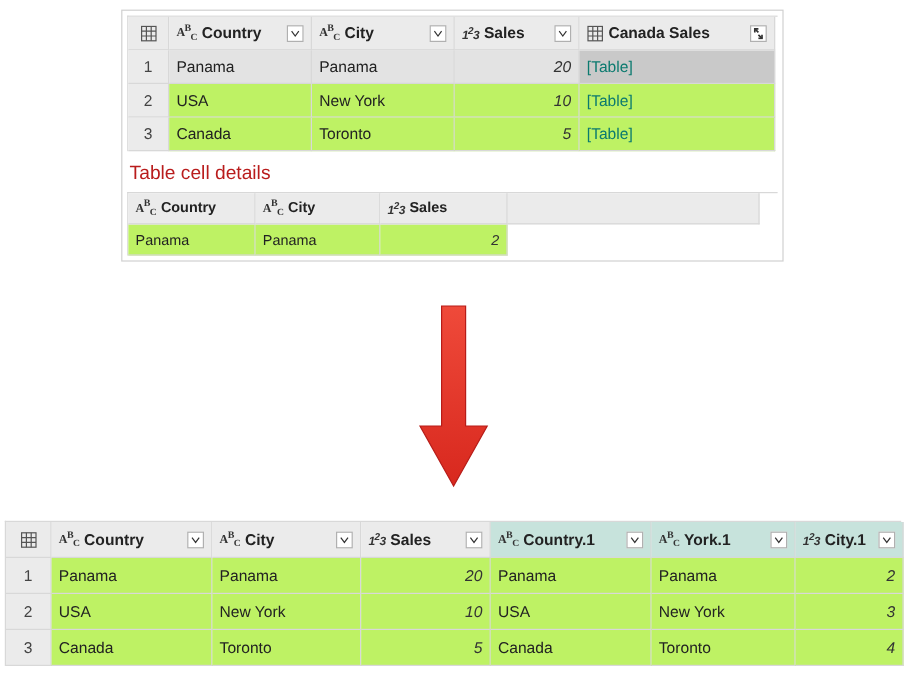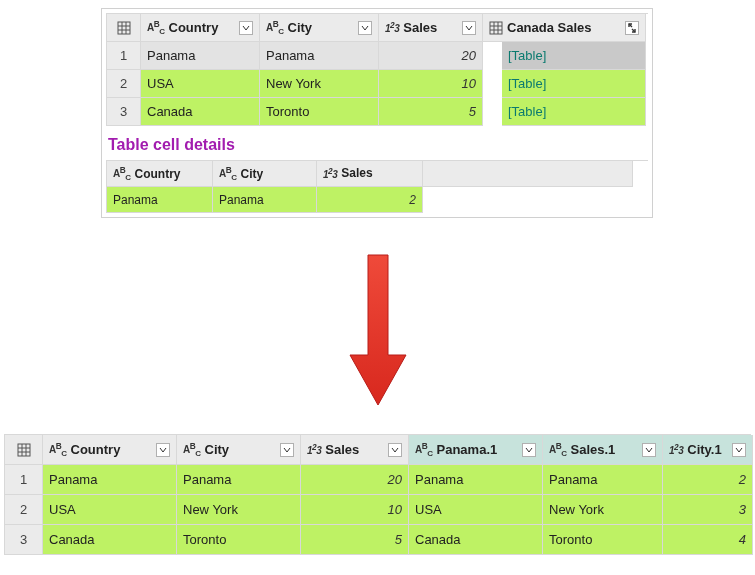--- a/index.html
+++ b/index.html
@@ -38,33 +38,33 @@
     align-items: center;
     background: #bef264;
     white-space: nowrap;
     overflow: hidden;
   }
   .hdr { background: #ebebeb; font-weight: 600; position: relative; justify-content: space-between; }
   .hdr .label { display:flex; align-items:center; gap:4px; }
   .rowhdr { background: #ebebeb; justify-content: center; color:#444; }
   .corner { background:#ebebeb; justify-content:center; }
   .num { justify-content: flex-end; font-style: italic; color:#333; }
-  .table-link { color:#0b7a6f;margin-left:19px; }
+  .table-link { color:#0b7a6f; }
   .dd {
     width:14px; height:14px; flex:0 0 14px;
     display:inline-flex; align-items:center; justify-content:center;
     border:1px solid #b0b0b0; background:#fff;
   }
   .dd svg { display:block; }
   .tbl-icon { width:14px; height:14px; flex:0 0 14px; display:inline-block; }
-  .abc-icon { font-family: Liberation Sans, sans-serif; font-size:10px; letter-spacing:-0.5px; color:#333; }
+  .abc-icon { font-family: Liberation Serif, serif; font-size:10px; letter-spacing:-0.5px; color:#333; }
   .abc-icon sub { font-size:8px; vertical-align:sub; }
   .num-icon { font-family: "Segoe UI", sans-serif; font-size:10px; letter-spacing:-0.5px; color:#333;font-style:italic; }
   .expand-icon { width:14px; height:14px; flex:0 0 14px; display:inline-flex; align-items:center; justify-content:center; border:1px solid #b0b0b0; background:#fff; }
-  .detail-title { font-size:16px; margin:10px 2px 6px 2px; color:#a21caf; font-weight:700; }
+  .detail-title { font-size:16px; margin:10px 2px 6px 2px; color:#b91c1c; font-weight:400; }
   .grid-detail { grid-template-columns: 106px 104px 106px 210px; }
   .grid-detail .cell { height:26px; font-size:12px; }
   .empty-head { background:#ebebeb; }
 
   .arrow-wrap {
     position:absolute;
     left: 50%;
     top: 250px;
     transform: translateX(-50%);
     width: 80px;
@@ -253,32 +253,32 @@
         </span>
       <span class="dd">
           <svg width="8" height="8" viewBox="0 0 8 8">
             <path d="M1 2 L4 6 L7 2" fill="none" stroke="#333"></path>
           </svg>
         </span>
     </div>
     <div class="cell hdr green">
       <span class="label">
           <span class="abc-icon">A<sup>B</sup><sub>C</sub></span> 
-          <b>Panama.1</b>
+          <b>Country.1</b>
         </span>
       <span class="dd">
           <svg width="8" height="8" viewBox="0 0 8 8">
             <path d="M1 2 L4 6 L7 2" fill="none" stroke="#333"></path>
           </svg>
         </span>
     </div>
     <div class="cell hdr green">
       <span class="label">
           <span class="abc-icon">A<sup>B</sup><sub>C</sub></span> 
-          <b>Sales.1</b>
+          <b>York.1</b>
         </span>
       <span class="dd">
           <svg width="8" height="8" viewBox="0 0 8 8">
             <path d="M1 2 L4 6 L7 2" fill="none" stroke="#333"></path>
           </svg>
         </span>
     </div>
     <div class="cell hdr green">
       <span class="label">
           <span class="num-icon">1<sup>2</sup>3</span> 

